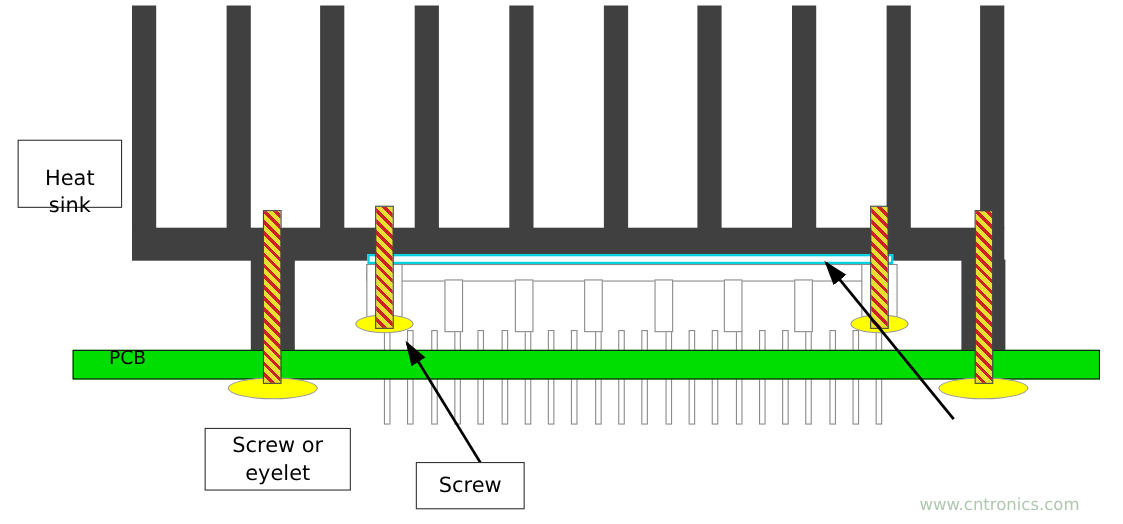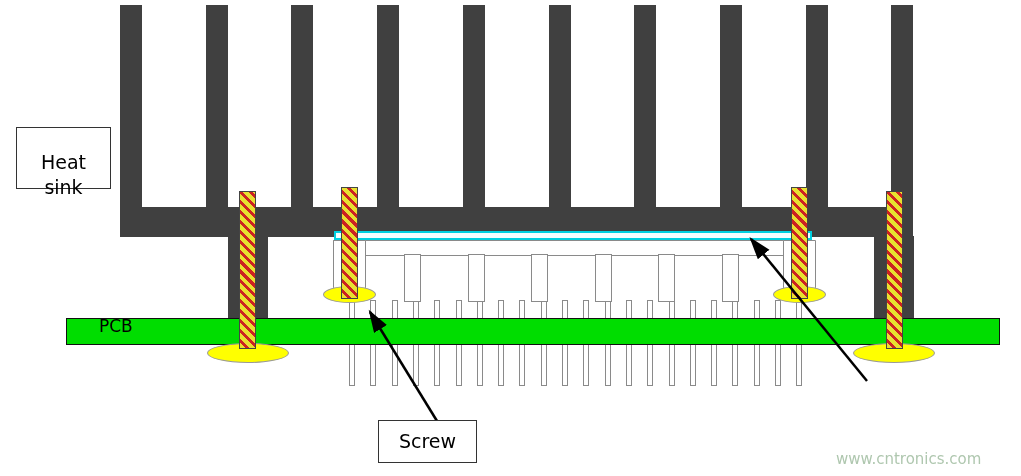--- a/index.html
+++ b/index.html
@@ -142,19 +142,22 @@
         <path d="M0,0 L9,3 L0,6 z" fill="#000"></path>
       </marker>
     </defs>
     <line x1="437" y1="421" x2="370" y2="312" stroke="#000" stroke-width="2.5" marker-end="url(#ah)"></line>
     <line x1="867" y1="381" x2="751" y2="239" stroke="#000" stroke-width="2.5" marker-end="url(#ah)"></line>
   </svg>
 
   <div class="label-box heat-sink-label">
     <span>Heat sink</span>
   </div>
+  <div class="label-box screw-eyelet-label">
+    <span>Screw or eyelet</span>
+  </div>
   <div class="label-box screw-label">
     <span>Screw</span>
   </div>
 
   <div class="watermark">www.cntronics.com</div>
 
 </div>
 
 </body></html>

